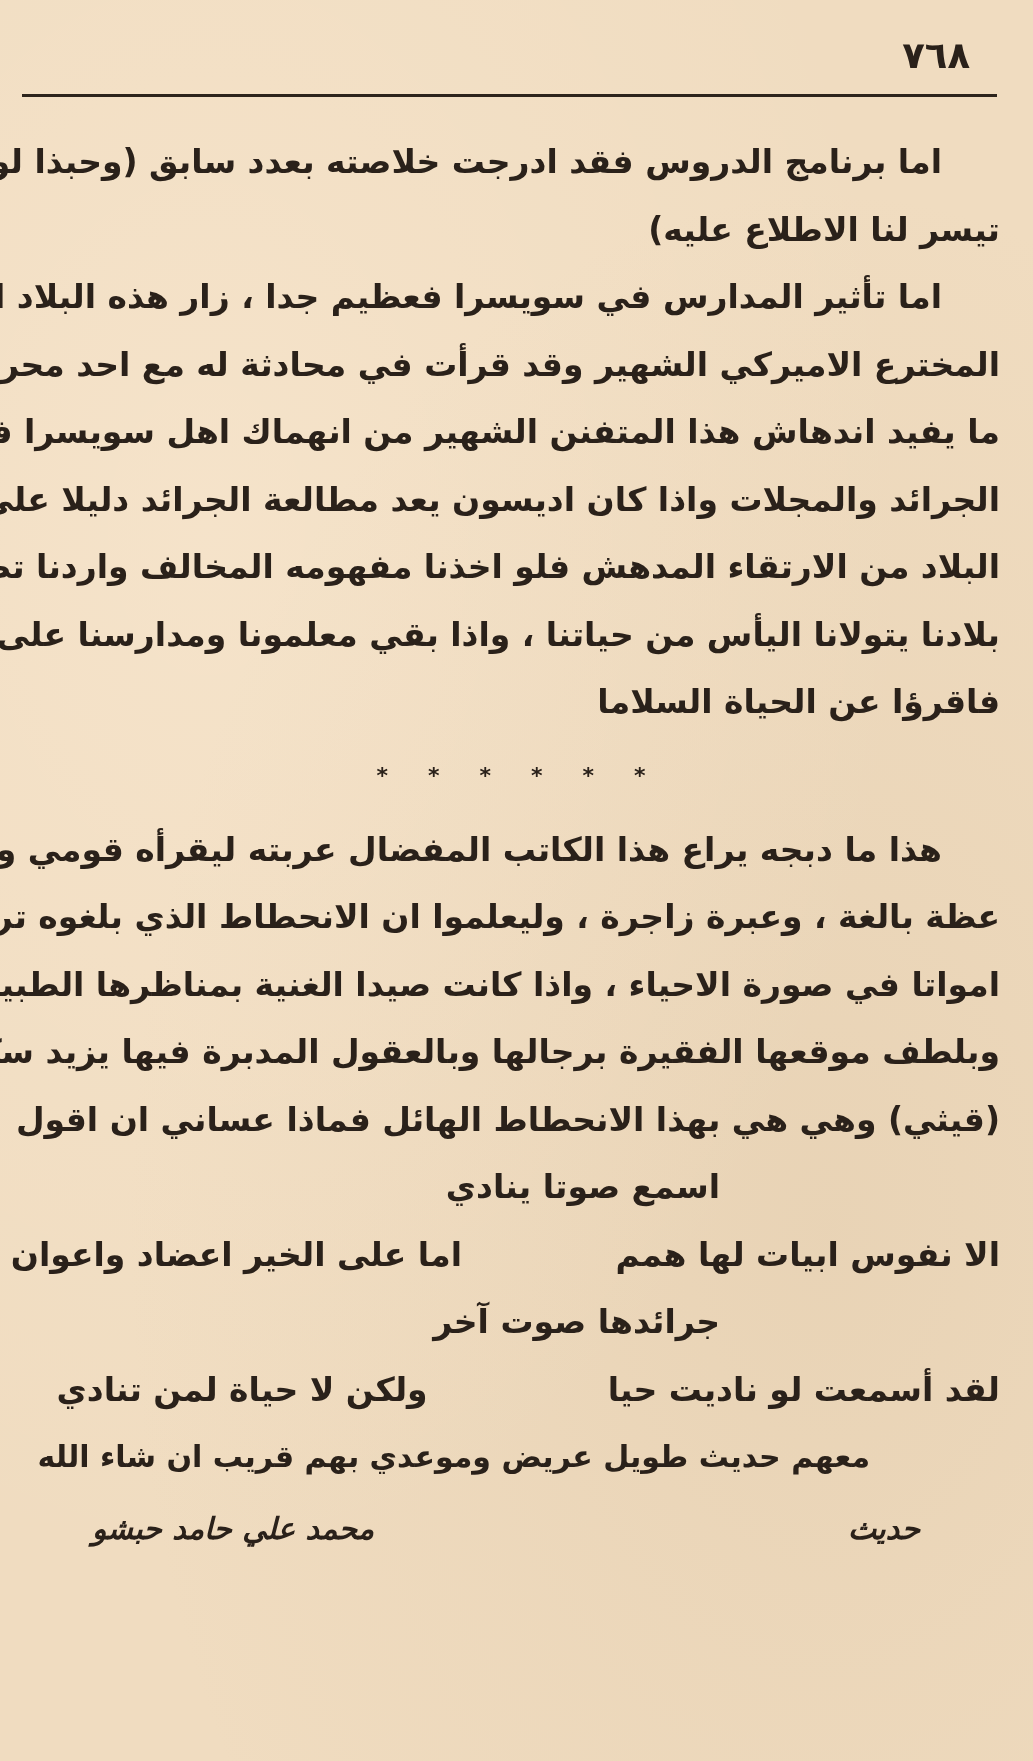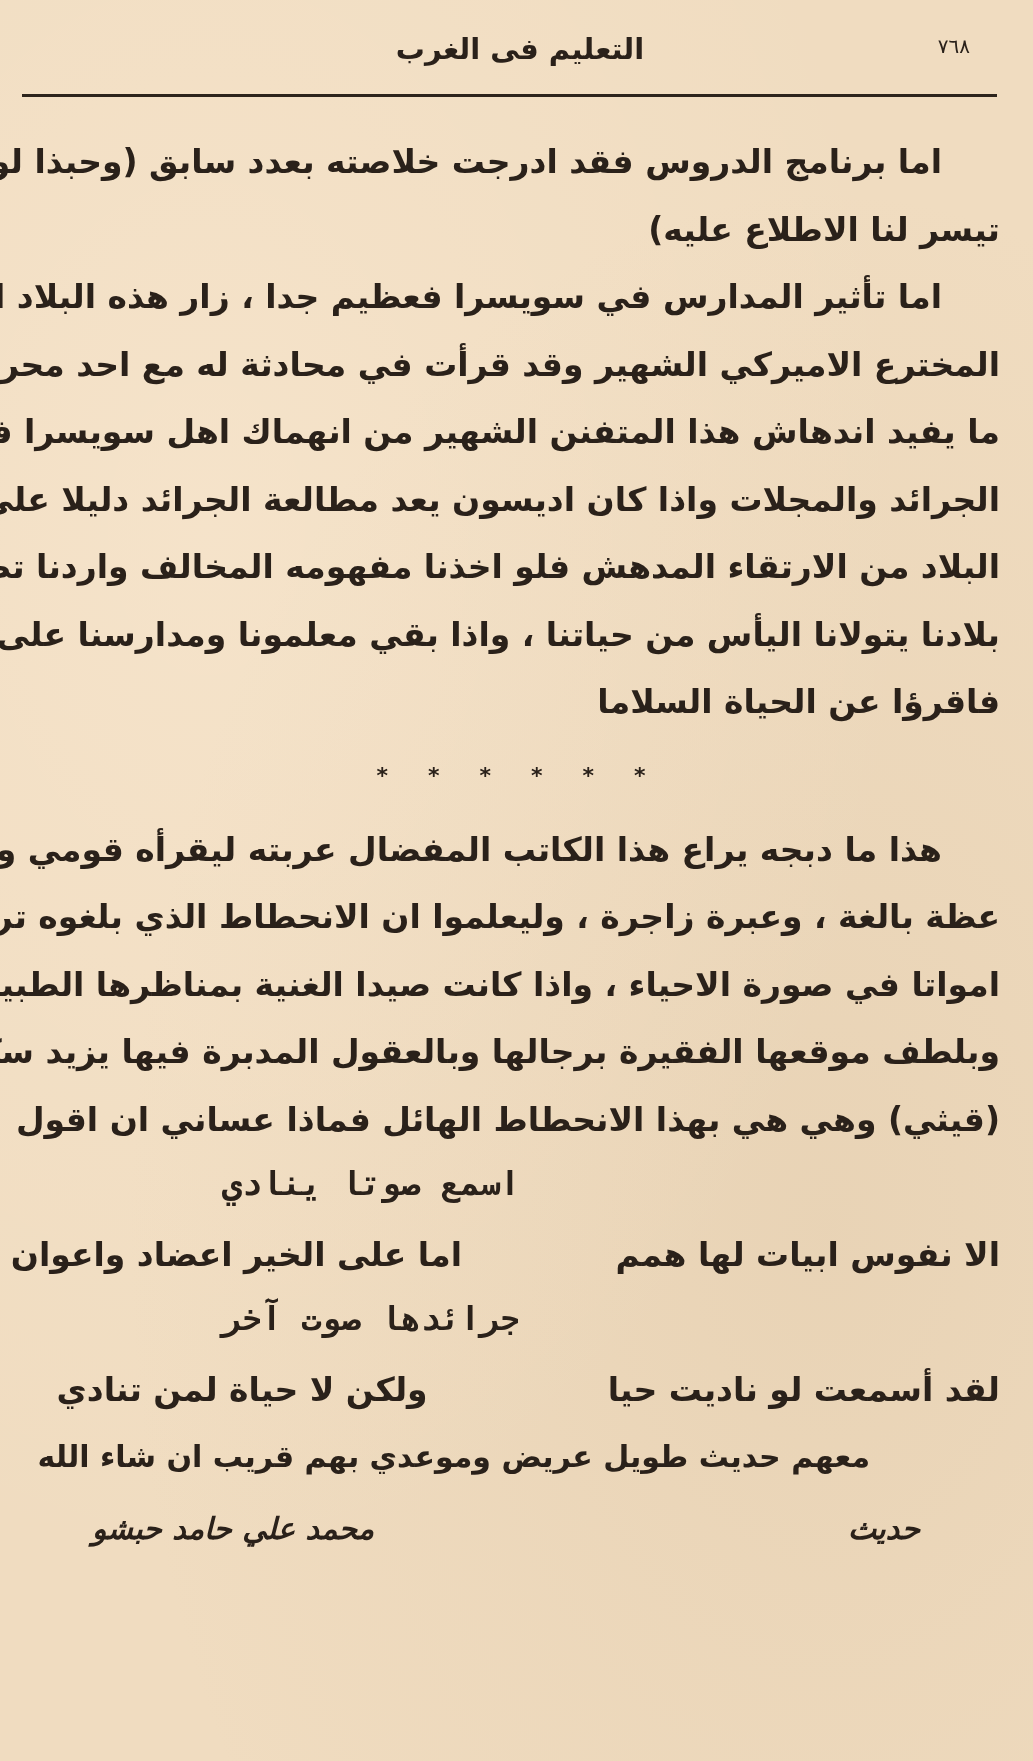--- a/index.html
+++ b/index.html
@@ -28,22 +28,22 @@
     position: absolute;
     top: 28px;
     left: 60px;
     width: 920px;
     height: 50px;
   }
   .page-number {
     position: absolute;
     right: 10px;
     top: 6px;
-    font-size: 20px;
-    font-weight: normal;
+    font-size: 37px;
+    font-weight: bold;
     letter-spacing: 1px;
   }
   .header-title {
     position: absolute;
     left: 0; right: 0;
     top: 4px;
     text-align: center;
     font-size: 29px;
     font-weight: bold;
   }
@@ -81,22 +81,21 @@
     height: 80px;
     align-items: center;
     font-size: 22px;
     direction: ltr;
   }
   .star { color: #2a211a; }
   .verse-intro {
     display: block;
     height: 67.5px;
     padding-right: 280px;
-    text-align: center;
-    font-family: Liberation Mono, monospace;
+    text-align: right;
   }
   .verse {
     display: flex;
     justify-content: space-between;
     height: 67.5px;
     white-space: nowrap;
   }
   .hemistich-right { width: 440px; text-align: right; }
   .hemistich-left  { width: 440px; text-align: center; }
   .closing-line {
@@ -116,21 +115,20 @@
   .sig-place { padding-right: 80px; }
   .sig-name { padding-left: 70px; }
 </style>
 </head>
 <body>
 
 <div class="page">
 
   <div class="running-header">
     <span class="page-number">٧٦٨</span>
-    <span class="header-title">التعليم فى الغرب</span>
   </div>
   <div class="header-rule"></div>
 
   <div class="body-text">
 
     <div>
       <span class="line indent">اما برنامج الدروس فقد ادرجت خلاصته بعدد سابق (وحبذا لو</span>
       <span class="line last">تيسر لنا الاطلاع عليه)</span>
     </div>
 

